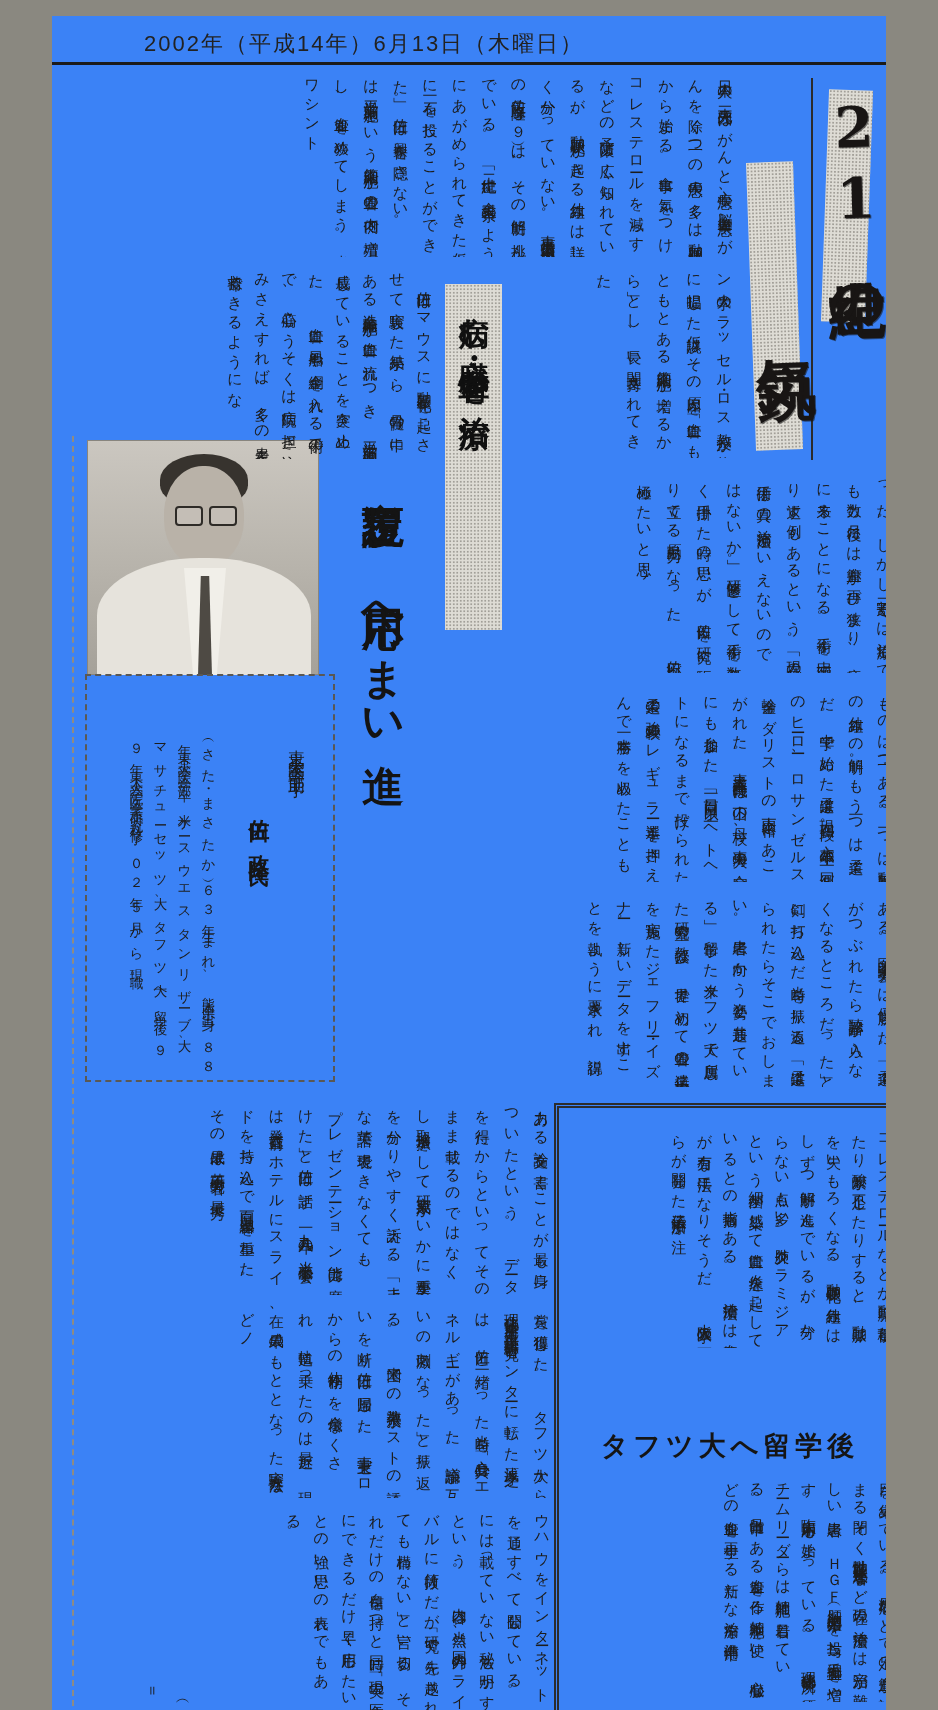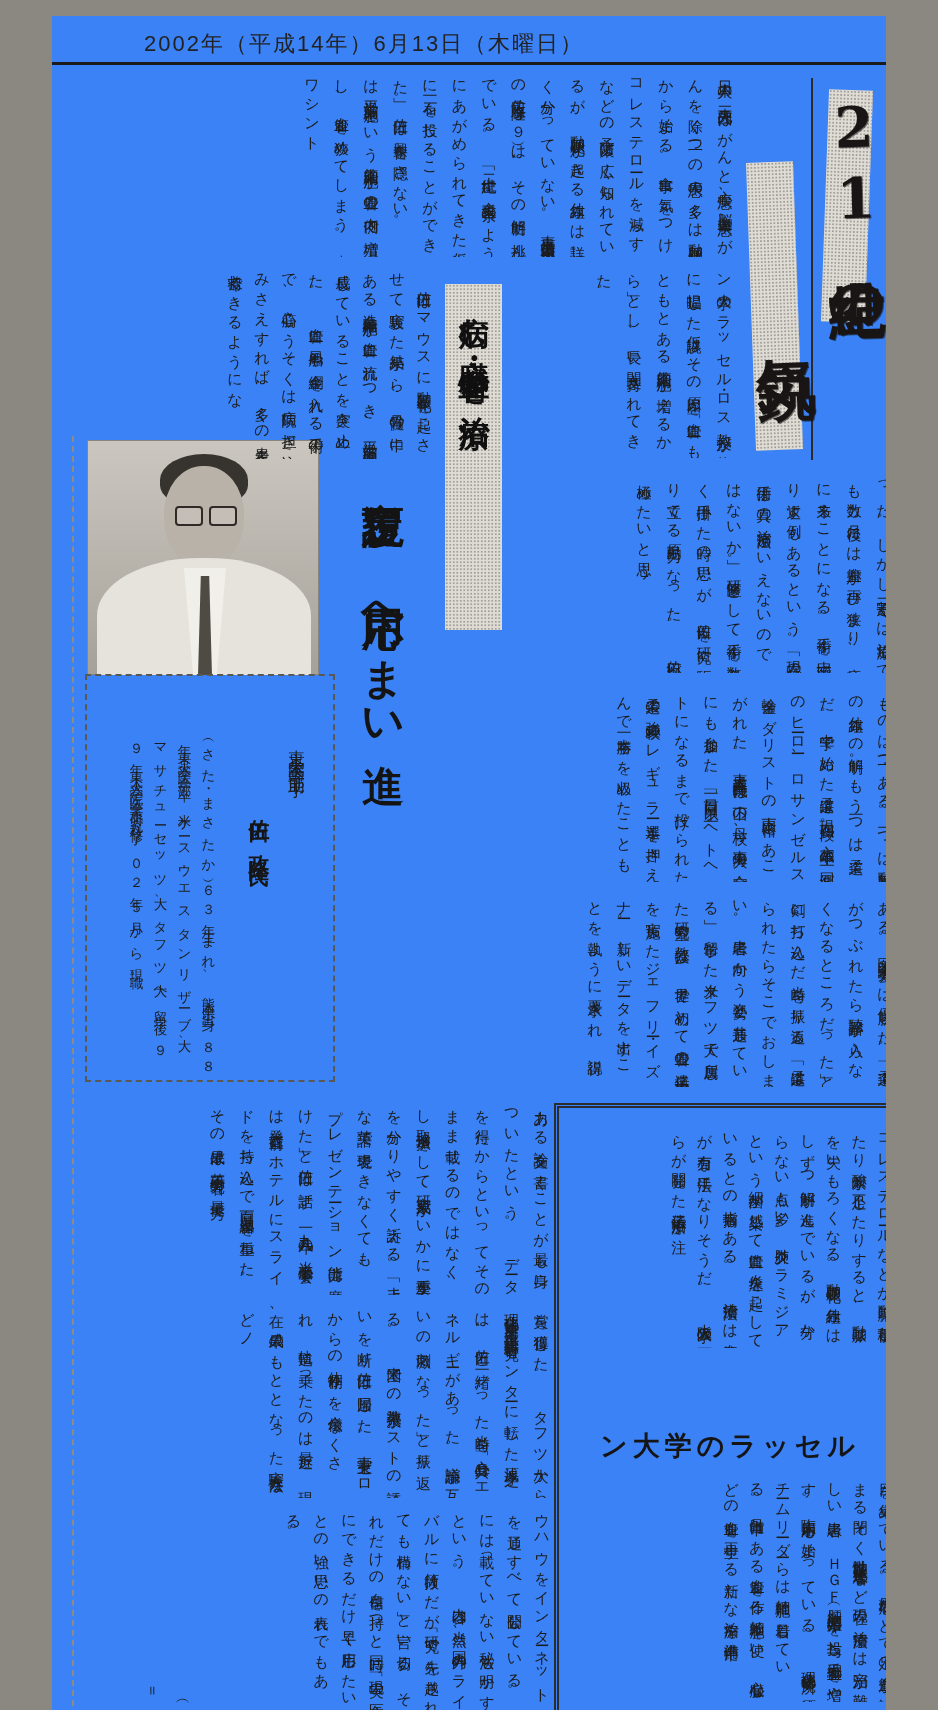--- a/index.html
+++ b/index.html
@@ -182,20 +182,20 @@
   <div class="vtext b4">ものは二つある。一つは動脈硬化の仕組みの解明。もう一つは柔道だ。中学で始めた柔道は現在四段。六歳年上の同郷のヒーロー、ロサンゼルス五輪金メダリストの山下泰裕にあこがれた。東大柔道部時代は山下の母校、東海大の合宿にも参加した。「一日百回以上、ヘトヘトになるまで投げられた」　柔道の強豪校のレギュラー選手を押さえ込んで一本勝ちを収めたことも</div>
   <div class="vtext b5">ある。医師柔道大会では優勝した。「柔道で耳がつぶれたら聴診器が入らなくなるところだった」と真剣に打ち込んだ当時を振り返る。「柔道は一本取られたらそこでおしまい。患者に向かう姿勢と共通している」　留学した米タフツ大で所属した研究室の教授は、世界で初めて血管の遺伝子治療を実施したジェフリー・イズナー。新しいデータを出すことを執ように要求され、説得</div>
   <div class="vtext b6">力ある論文を書くことが最も身についたという。　データを得たからといってそのまま載せるのではなく、吟味し取捨選択をして研究成果がいかに重要かを分かりやすく訴える。「上手な英語で表現できなくても、プレゼンテーション能力は磨けた」と佐田は話す。一九九八年の米心臓学会では発表直前にホテルにスライドを持ち込んで百回以上練習を重ねた。その成果は若手研究者の最優秀</div>
   <div class="vtext b7">賞を獲得した。　タフツ大から理化学研究所発生・再生科学総合研究センターに転じた浅原孝之は、佐田と一緒だった当時を「心身共にエネルギーがあった。議論が互いの刺激になった」と振り返る。　米国での準教授ポストの誘いを断り佐田は帰国した。事実上ゼロからの体制作りを余儀なくされ、軌道に乗ったのは最近だ。現在、成果のもととなった実験方法などノ</div>
   <div class="vtext b8">ウハウをインターネットを通じすべて公開している。論文には載っていない秘法も明かすという。　内容は当然、国内外のライバルに筒抜けだが「研究で先を越されても構わない」と言い切る。それだけの自信を持つと同時に「現実の医療にできるだけ早く応用したい」との強い思いの表れでもある。</div>
   <div class="vtext sig">（長谷川章）
 ＝敬称略</div>
 
   <div class="abs sidebar-box">
     <div class="vtext sb-p1">コレステロールなどが動脈に蓄積したり酸素が不足したりすると、動脈は弾力性を失いもろくなる。動脈硬化の仕組みは少しずつ解明が進んでいるが、分からない点も多い。肺炎クラミジアという細菌が感染して血管に炎症を起こしているとの指摘もある。　治療法では血管再生が有力な手法になりそうだ。　大阪大学の森下竜一助教授らが開発した遺伝子治療が注</div>
-    <div class="sb-subtitle">ン大学のラッセル</div>
+    <div class="sb-subtitle">タフツ大へ留学後</div>
     <div class="vtext sb-p2">目を集めている。糖尿病などで足の血管が詰まる閉そく性動脈硬化症患者など現在の治療法では完治が難しい患者に、ＨＧＦ（肝細胞増殖因子）を投与し毛細血管を増やす。臨床応用も始まっている。　理化学研究所の浅原孝之チームリーダーらは幹細胞に着目している。骨髄中にある血管を作る幹細胞を使い、心臓などの血管を再生する新たな治療を準備中だ。</div>
   </div>
 
   <div class="abs bottom-rule"></div>
   <div class="abs bottom-margin"></div>
 
 </div>
 
 </body></html>

